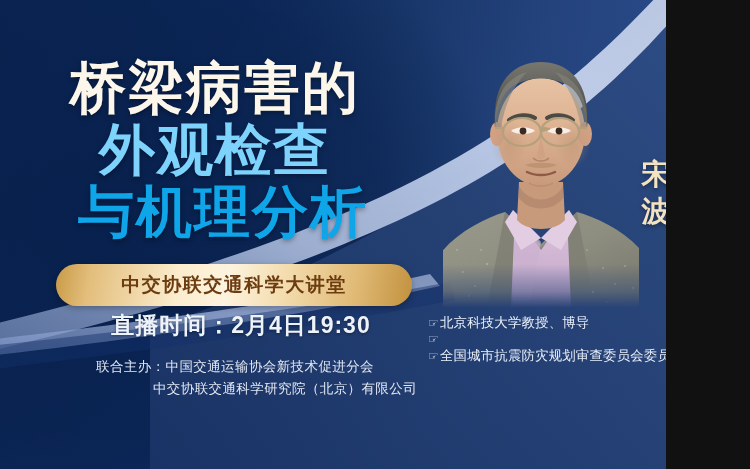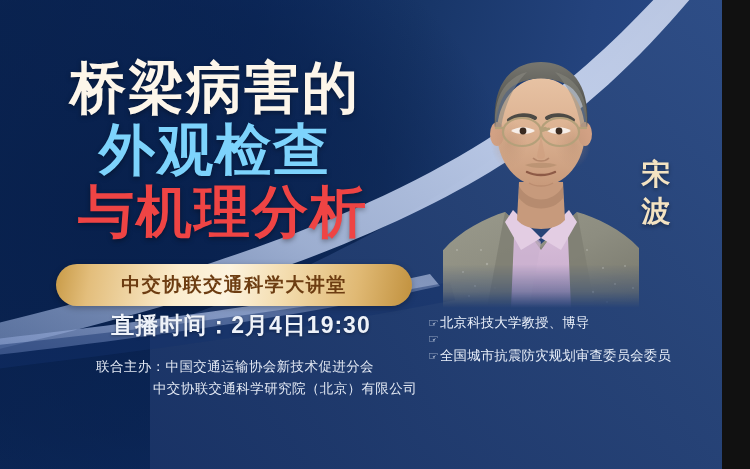--- a/index.html
+++ b/index.html
@@ -2,21 +2,21 @@
 <html><head>
 <meta charset="utf-8">
 <style>
   html, body {
     margin: 0;
     padding: 0;
     background: #111;
   }
   #poster {
     position: relative;
-    width: 722px;
+    width: 666px;
     height: 469px;
     overflow: hidden;
     font-family: "Liberation Sans", "DejaVu Sans", sans-serif;
     background: #0d2a5e;
     user-select: none;
   }
 
   
   .bg-base {
     position: absolute;
@@ -60,21 +60,21 @@
   .title-line {
     font-family: "Liberation Sans", "DejaVu Sans", sans-serif;
     font-weight: 700;
     font-size: 56px;
     letter-spacing: 2px;
     margin: 0 0 6px 0;
     white-space: nowrap;
   }
   .title-line.l1 { color: #fdf6ea; text-shadow: 0 2px 5px rgba(0,0,0,0.35); }
   .title-line.l2 { color: #7dd3fc; text-shadow: 0 2px 5px rgba(0,0,0,0.35); }
-  .title-line.l3 { color: #ef4444; text-shadow: 0 2px 5px rgba(0,0,0,0.35); margin-left: 16px; }
+  .title-line.l3 { color: #0ea5e9; text-shadow: 0 2px 5px rgba(0,0,0,0.35); margin-left: 16px; }
 
   .gold-pill {
     position: absolute;
     left: 56px;
     top: 264px;
     width: 356px;
     height: 42px;
     border-radius: 21px;
     background: linear-gradient(100deg, #c89a46 0%, #e3be7c 10%, #fbeccd 34%, #fdf3de 48%, #f3dcae 64%, #e0b974 84%, #c1913e 100%);
     box-shadow: 0 2px 6px rgba(0,0,0,0.28);

